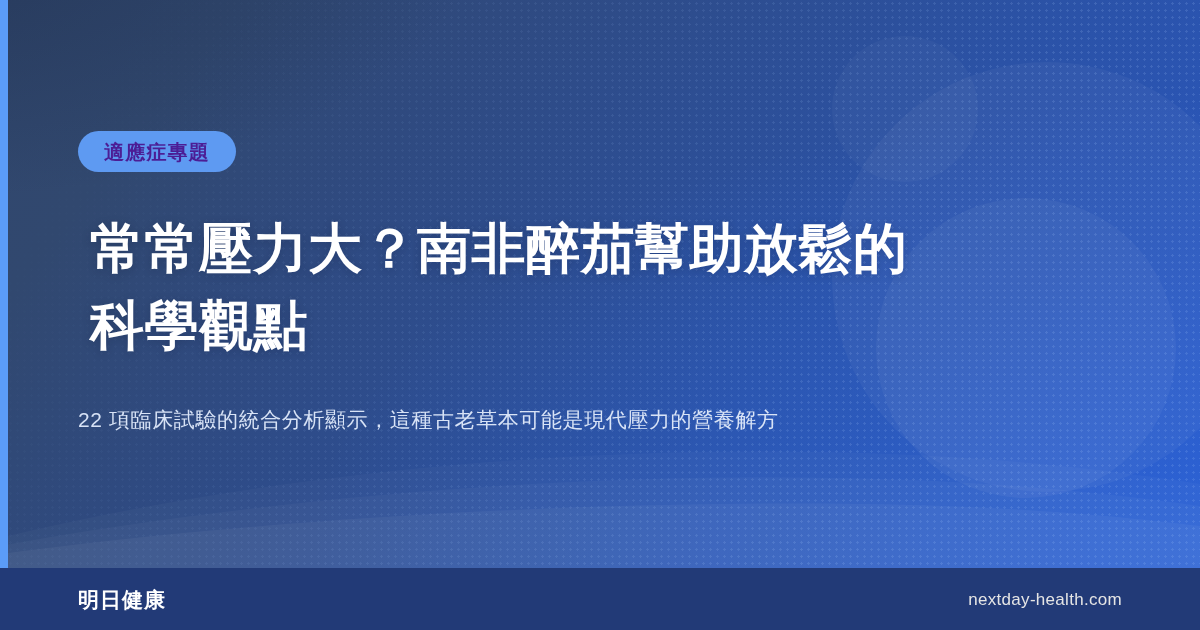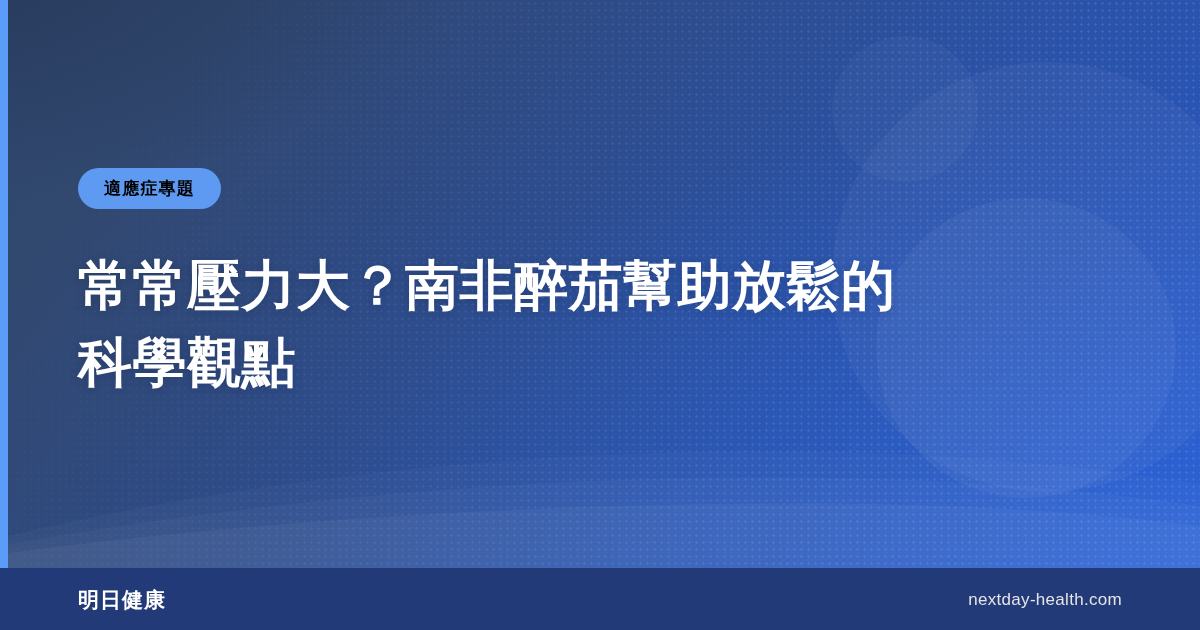--- a/index.html
+++ b/index.html
@@ -129,31 +129,31 @@
 
   .badge {
     display: inline-flex;
     align-items: center;
     justify-content: center;
     align-self: flex-start;
     height: 41px;
     padding: 0 26px;
     border-radius: 21px;
     background: #5e9af2;
-    color: #000000;
-    font-size: 17px;
+    color: #4c1d95;
+    font-size: 20px;
     font-weight: 700;
     letter-spacing: 1.2px;
     line-height: 1;
     white-space: nowrap;
     box-sizing: border-box;
   }
 
   .title {
-    margin: 38px 0 0 0;
+    margin: 38px 0 0 12px;
     max-width: 830px;
     color: #ffffff;
     font-size: 54px;
     font-weight: 700;
     line-height: 1.42;
     letter-spacing: 0.5px;
     text-shadow: 0 2px 10px rgba(12,24,48,0.22);
   }
 
   .subtitle {
@@ -229,20 +229,21 @@
   <div class="dot-texture"></div>
 
   <div class="accent-bar"></div>
   <div class="accent-bar-footer"></div>
 
   <div class="content">
     <div class="badge">適應症專題</div>
 
     <h1 class="title">常常壓力大？南非醉茄幫助放鬆的科學觀點</h1>
 
+    <p class="subtitle">22 項臨床試驗的統合分析顯示，這種古老草本可能是現代壓力的營養解方</p>
   </div>
 
   <div class="footer">
     <span class="footer-brand">明日健康</span>
     <span class="footer-url">nextday-health.com</span>
   </div>
 
 </div>
 
 </body></html>

